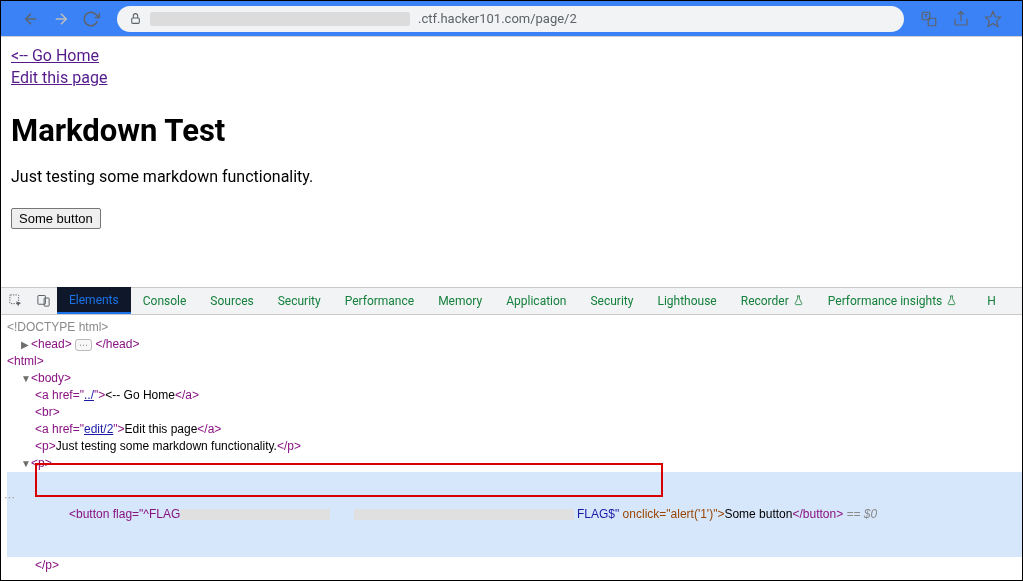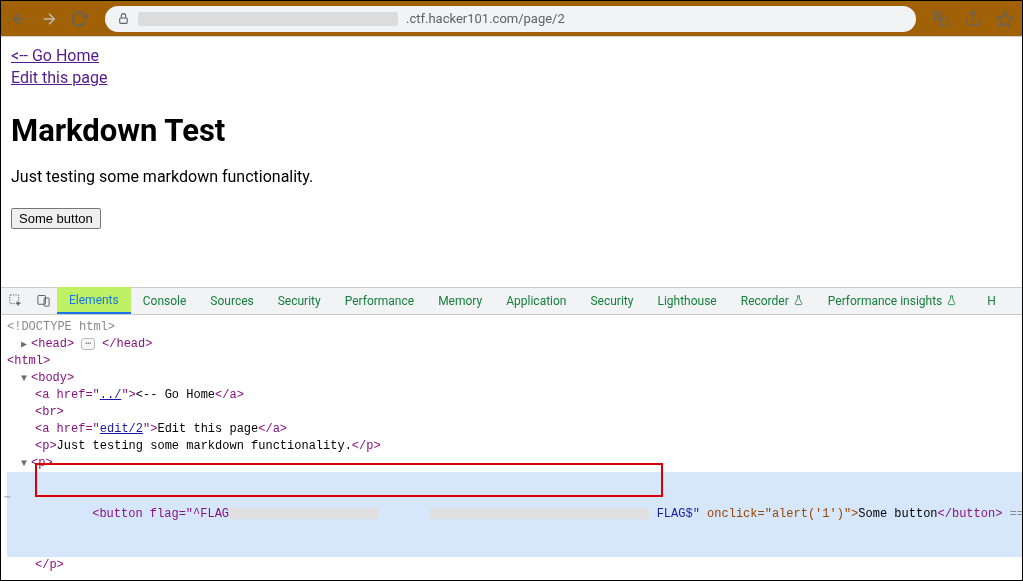--- a/index.html
+++ b/index.html
@@ -14,23 +14,23 @@
       overflow: hidden;
       display: flex;
       flex-direction: column;
     }
     
     .browser-toolbar {
       display: flex;
       align-items: center;
       height: 36px;
       border-bottom: 1px solid #d0d0d0;
-      padding: 0 8px;
+      padding: 0 20px;
       gap: 10px;
-      background: #a16207;
+      background: #3b82f6;
     }
     .nav-btn {
       width: 20px;
       height: 20px;
       display: flex;
       align-items: center;
       justify-content: center;
       color: #5f6368;
       cursor: pointer;
     }
@@ -119,27 +119,27 @@
       height: 27px;
       display: flex;
       align-items: center;
       gap: 4px;
       cursor: pointer;
       color: #15803d;
     }
     .devtools-tabs .tab.active {
       color: #1a73e8;
       border-bottom: 2px solid #1a73e8;
-      background: #bef264;
+      background: #0f172a;
     }
     .flask { width: 11px; height: 11px; }
 
     
     .elements-panel {
-      font-family: Liberation Mono, monospace;
+      font-family: Liberation Sans, sans-serif;
       font-size: 12px;
       background: #fff;
       padding: 4px 0 6px 6px;
       flex: 1;
       position: relative;
       overflow: hidden;
       line-height: 17px;
     }
     .line { white-space: pre; }
     .indent1 { padding-left: 14px; }

